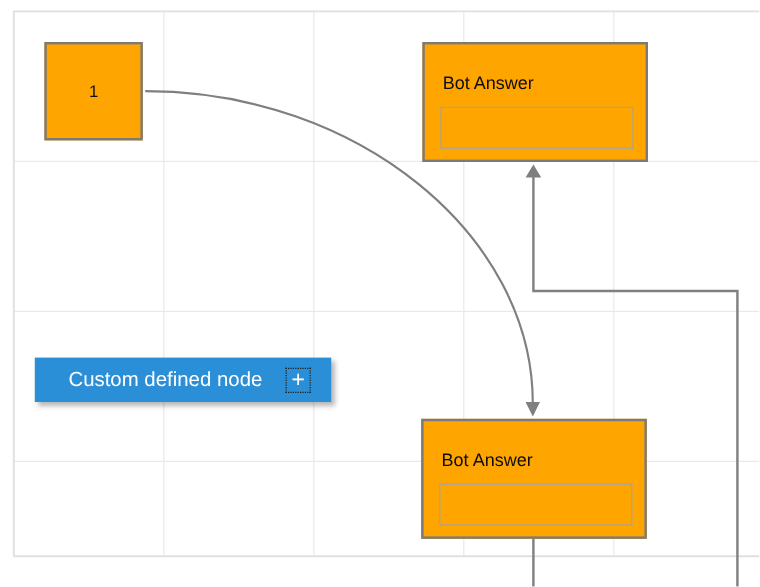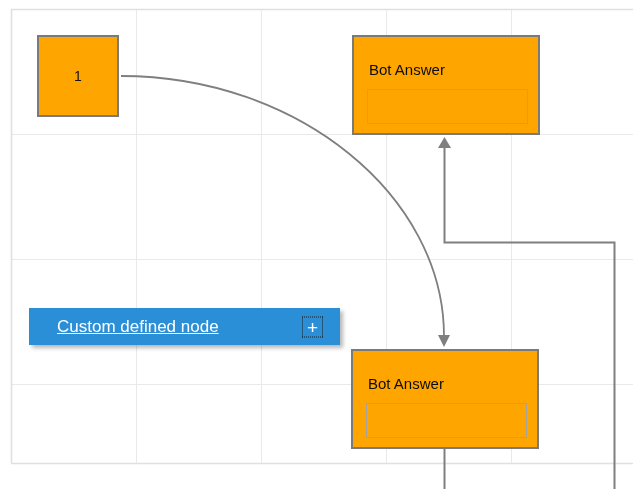--- a/index.html
+++ b/index.html
@@ -23,23 +23,23 @@
   .bot-title{
     position:absolute;left:15px;top:25px;font-size:15px;line-height:16px;
     color:#0d0d0d;white-space:nowrap;
   }
   .bot-field{
     position:absolute;left:13px;top:52px;width:161px;height:35px;
     box-sizing:border-box;border:1px solid #a3a3a3;background:#ffa500;
     font-size:13px;color:#333;
   }
   .node-custom{
-    position:absolute;left:29px;top:308px;width:311px;height:37px;
+    position:absolute;left:29px;top:298px;width:247px;height:37px;
     background:#2b8fd8;box-shadow:3px 3px 4px rgba(0,0,0,0.28);
-    display:flex;align-items:center;color:#ffffff;font-size:17px;text-decoration:underline;
+    display:flex;align-items:center;color:#ffffff;font-size:17px;
   }
   .custom-label{padding-left:28px;white-space:nowrap;}
   .plus-port{
     position:absolute;right:17px;top:50%;transform:translateY(-50%);
     width:21px;height:21px;box-sizing:border-box;border:1px dotted #1c1c1c;
     display:flex;align-items:center;justify-content:center;
     color:#ffffff;font-size:19px;line-height:19px;font-weight:400;
   }
 </style>
 </head>

